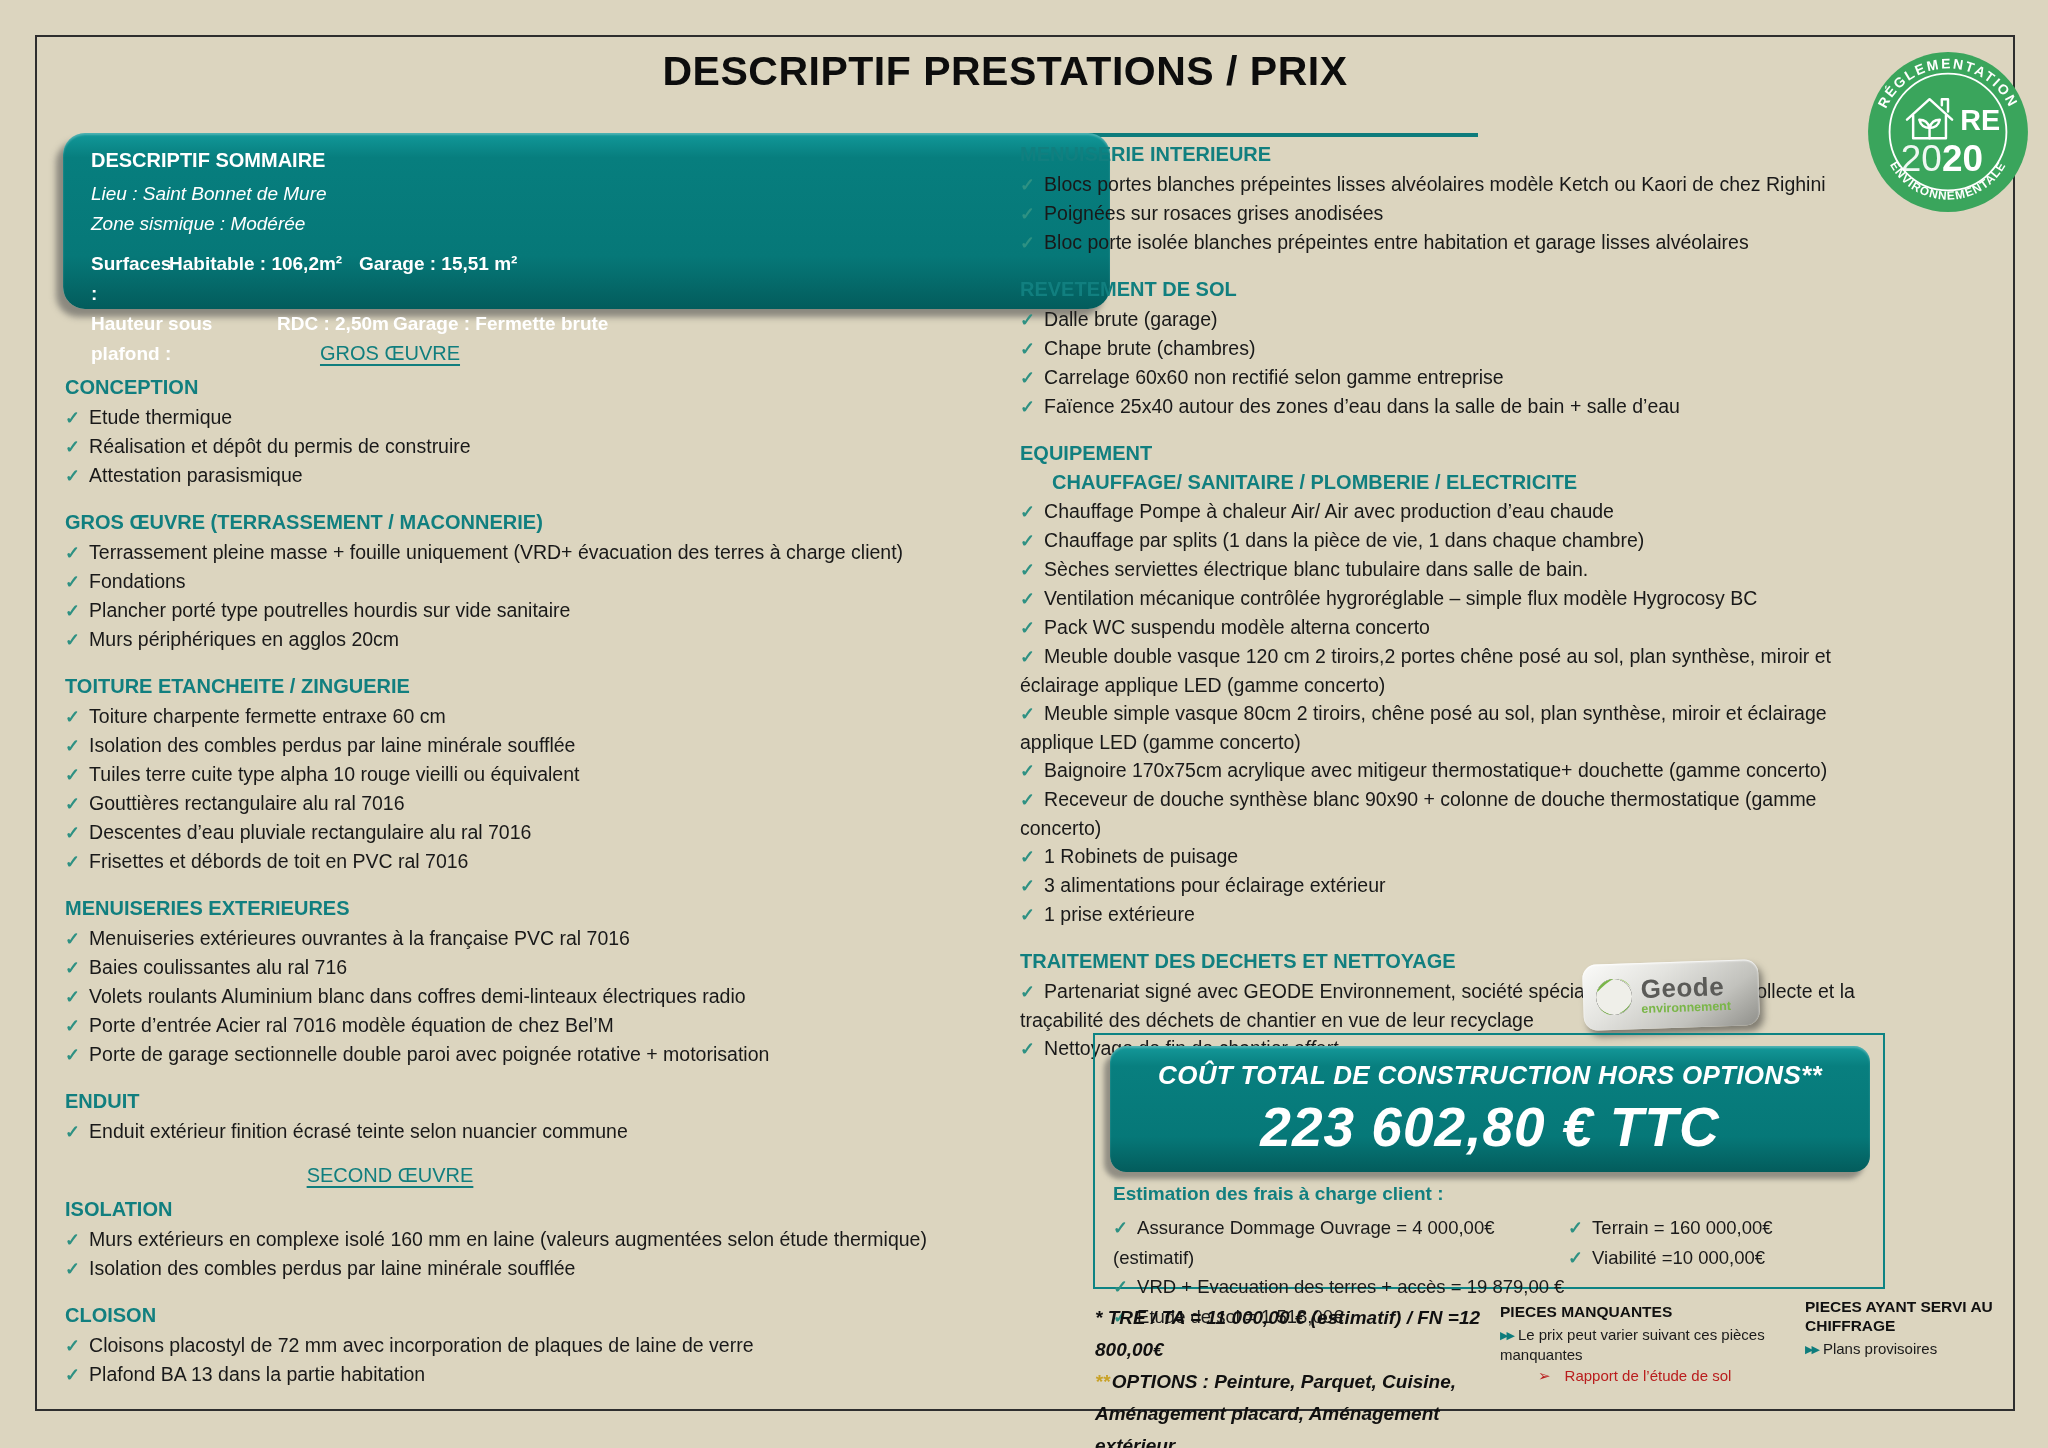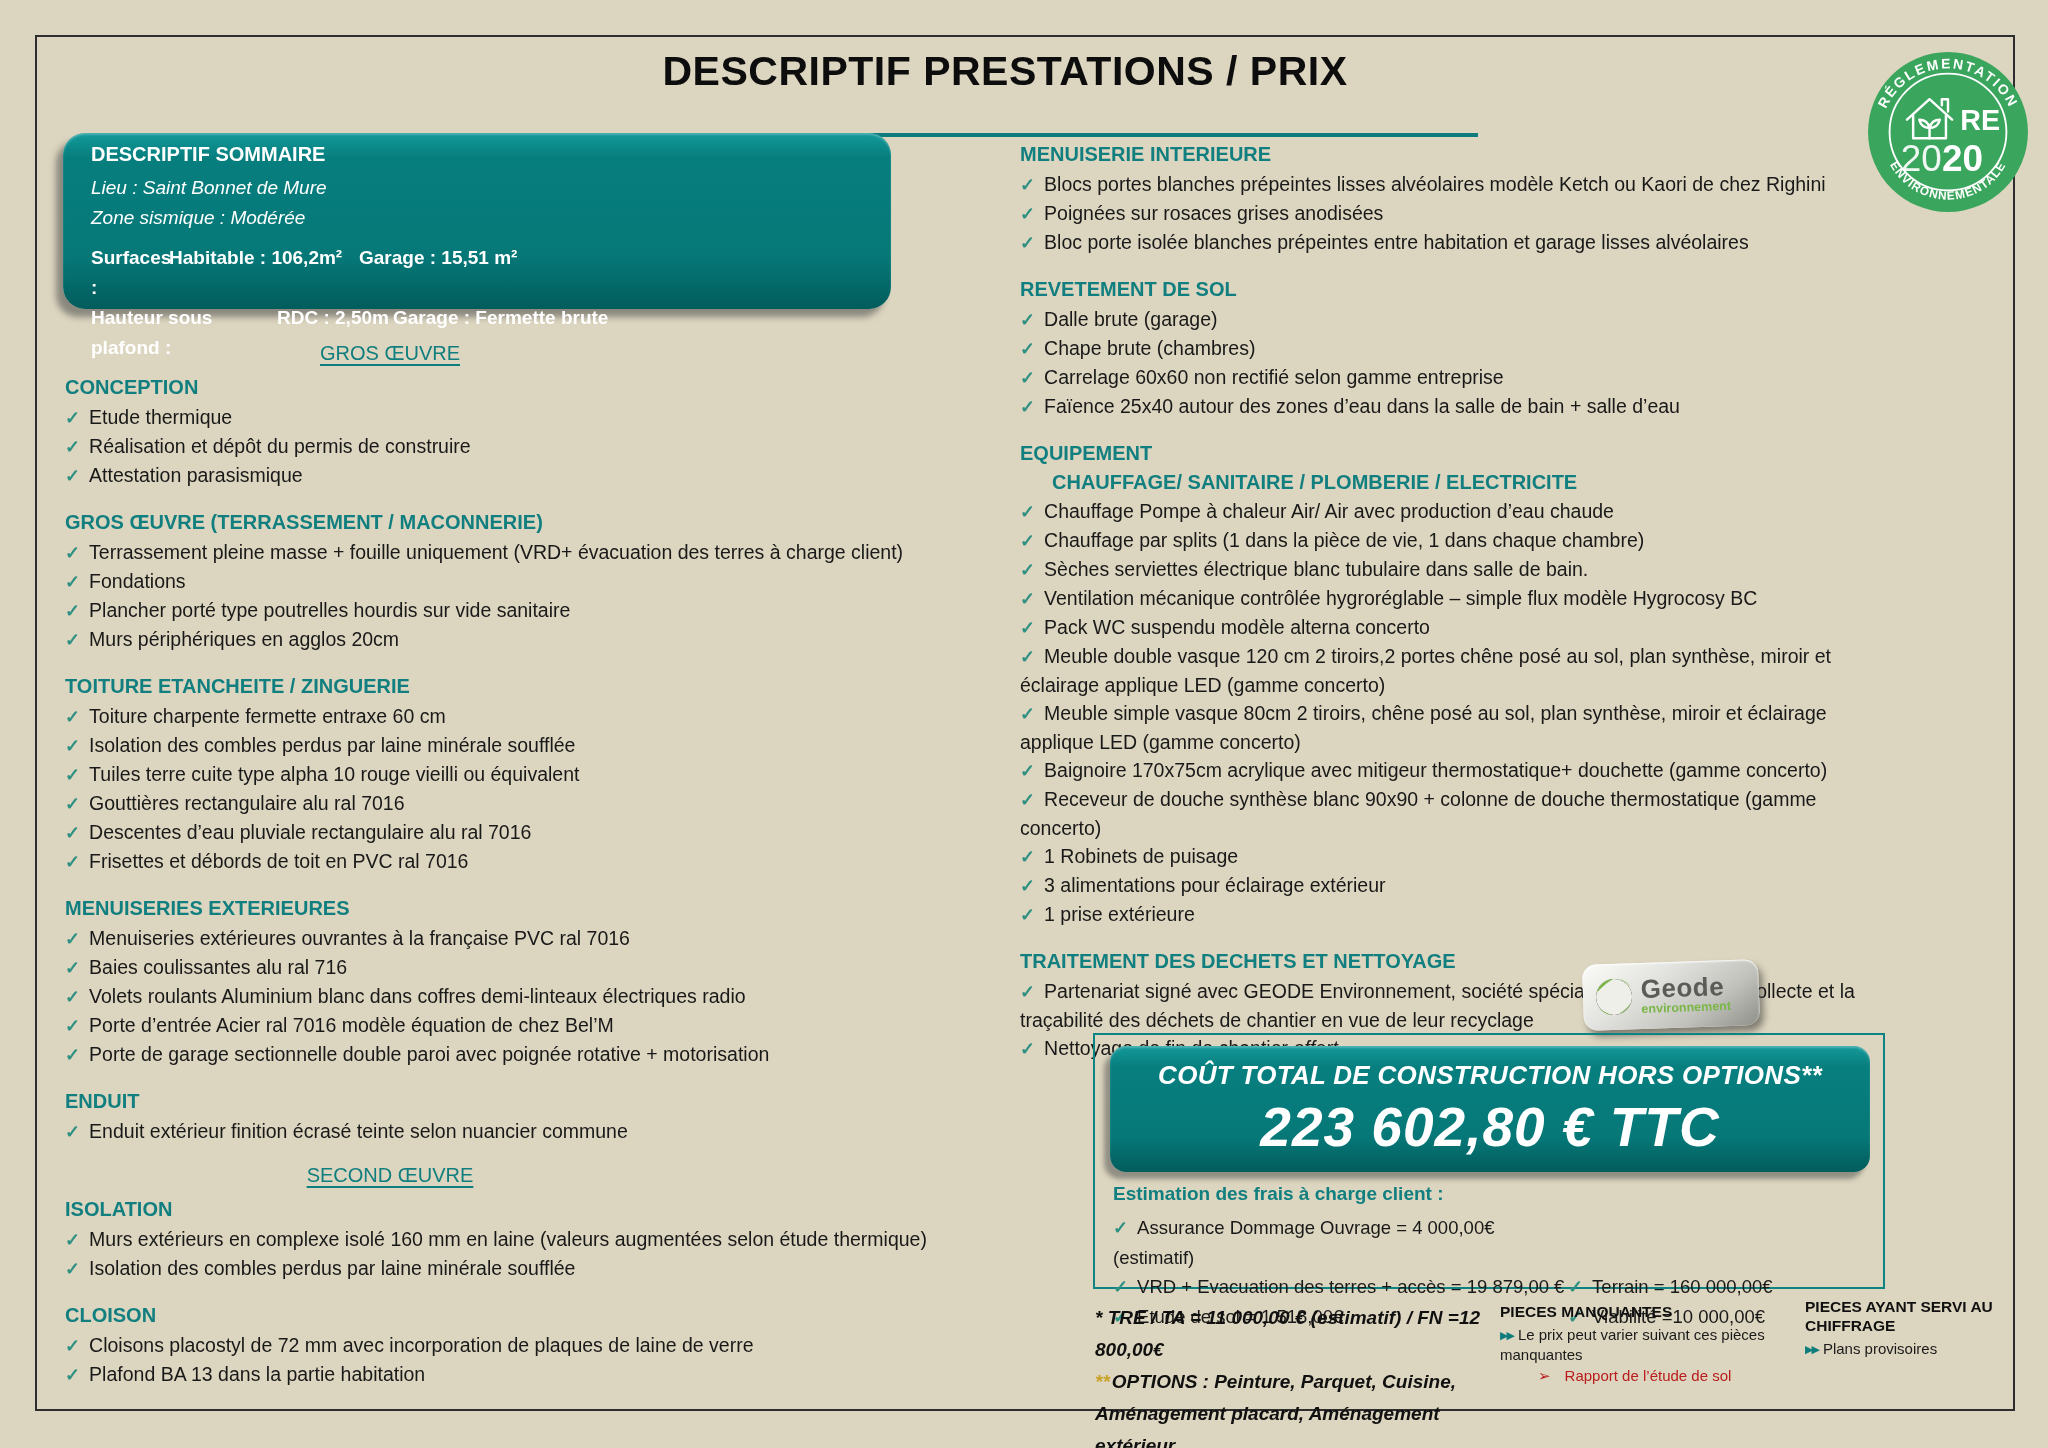--- a/index.html
+++ b/index.html
@@ -18,25 +18,25 @@
     position:absolute;left:0;top:48px;width:2010px;text-align:center;
     font-size:41px;font-weight:bold;color:#0d0d0d;letter-spacing:.5px;
   }
   .title-underline{
     position:absolute;left:530px;top:133px;width:948px;height:4px;background:#0E7C7C;
   }
   
   .badge{position:absolute;left:1866px;top:50px;width:164px;height:164px;}
   
   .summary{
-    position:absolute;left:63px;top:133px;width:828px;height:176px;
+    position:absolute;left:63px;top:133px;width:1047px;height:176px;
     border-radius:22px;color:#fff;
     background:linear-gradient(180deg,#12999A 0%,#077E7E 14%,#067878 70%,#035C5C 100%);
     box-shadow:-7px 8px 6px rgba(95,95,92,.65), inset 0 2px 2px rgba(255,255,255,.25);
-    padding:10px 0 0 28px;box-sizing:border-box;
+    padding:16px 0 0 28px;box-sizing:border-box;
   }
   .summary .s-title{font-size:20px;font-weight:bold;margin-bottom:7px;}
   .summary .s-italic{font-size:19px;font-weight:normal;font-style:italic;line-height:30px;}
   .summary .s-row{font-size:19px;font-weight:bold;line-height:30px;display:flex;}
   .summary .s-gap{height:10px;}
   .sp-lbl1{display:inline-block;width:78px;}
   .sp-hab{display:inline-block;width:190px;}
   .sp-lbl2{display:inline-block;width:186px;}
   .sp-rdc{display:inline-block;width:116px;}
   
@@ -76,21 +76,21 @@
     box-shadow:-6px 7px 5px rgba(95,95,92,.6), inset 0 2px 2px rgba(255,255,255,.25);
     color:#fff;text-align:center;font-style:italic;
   }
   .cost-title{font-size:26px;font-weight:bold;margin-top:14px;letter-spacing:.3px;}
   .cost-amount{font-size:55px;font-weight:bold;margin-top:4px;letter-spacing:1px;}
   .estimation{position:absolute;left:18px;top:148px;width:756px;}
   .est-title{
     font-size:19px;font-weight:bold;color:#117F7F;
     text-underline-offset:4px;margin-bottom:8px;
   }
-  .est-cols{display:flex;align-items:flex-end;}
+  .est-cols{display:flex;}
   .est-left{width:455px;}
   .est-right{width:290px;}
   .est-cols .item{font-size:18.5px;line-height:29px;}
   
   .fn-left{
     position:absolute;left:1095px;top:1302px;width:432px;
     font-size:19px;font-weight:bold;font-style:italic;line-height:32px;color:#101010;
   }
   .stars{color:#C9A227;margin-right:2px;}
   .opt-label{}

